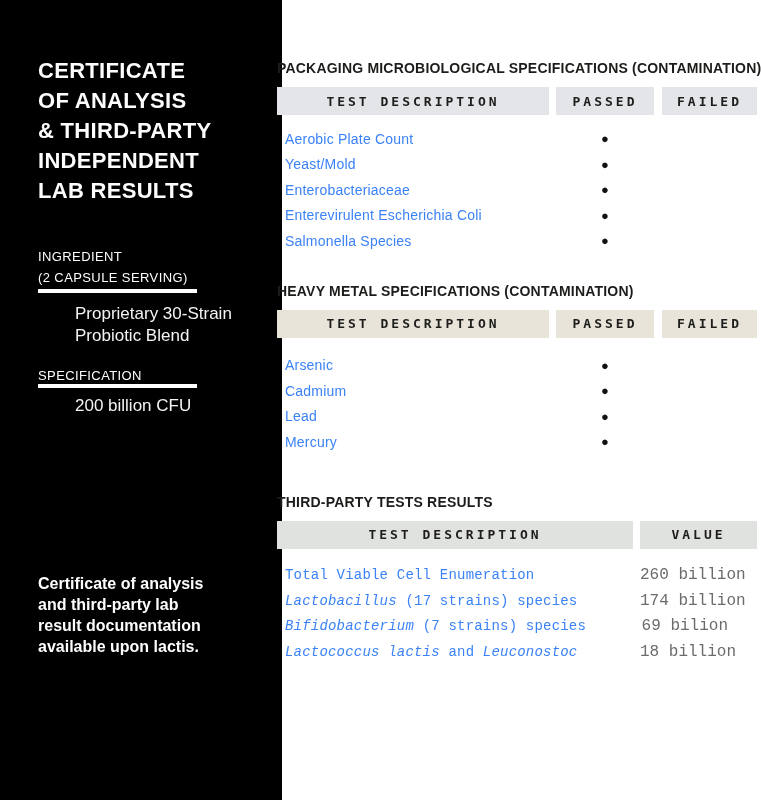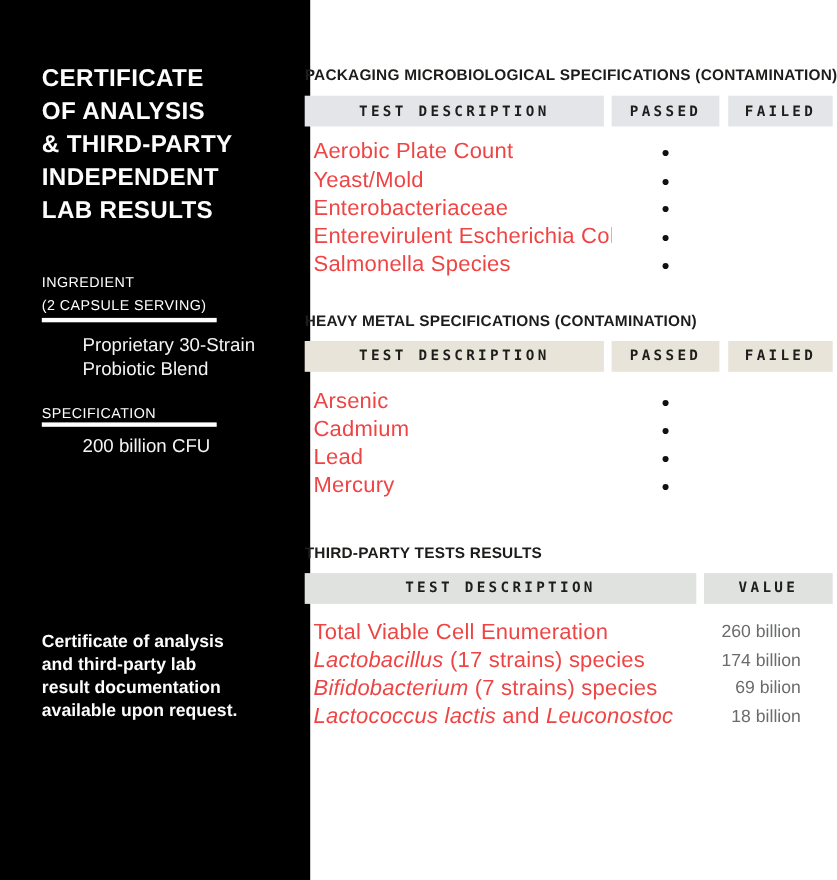--- a/index.html
+++ b/index.html
@@ -76,25 +76,25 @@
   .t2 .th { background:#e9e4d9; }
   .t3 .th { background:#e0e2e0; }
   .th.c-desc   { width:272px; margin-right:7px; }
   .th.c-passed { width:98px;  margin-right:8px; }
   .th.c-failed { width:95px; }
   .th.c-desc3  { width:356px; margin-right:7px; }
   .th.c-value  { width:117px; }
 
   .tbody.pf  { margin-top:11px; }
   .t2 .tbody.pf { margin-top:15px; }
-  .tbody.val { margin-top:14px; }
+  .tbody.val { margin-top:14px;font-family:Liberation Mono, monospace; }
   .trow { display:flex; align-items:center; height:25.5px; }
   .td.test {
     width:279px; padding-left:8px;
-    font-size:20px; color:#ef4444; letter-spacing:0.2px;
+    font-size:14px; color:#3b82f6; letter-spacing:0.2px;
     white-space:nowrap; overflow:hidden;
   }
   .td.test3 { width:363px; }
   .td.dotcell {
     width:98px; text-align:center;
     font-size:13px; color:#111111; line-height:1;
   }
   .td.dotcell.failed { width:95px; }
   .td.value {
     width:117px; text-align:right; padding-right:29px;
@@ -128,21 +128,21 @@
   </div>
   <div class="sb-bar bar2"></div>
   <div class="sb-value spec">
     <span>200 billion CFU</span>
   </div>
 
   <div class="sb-footnote">
     <span>Certificate of analysis</span>
     <span>and third-party lab</span>
     <span>result documentation</span>
-    <span>available upon request.</span>
+    <span>available upon lactis.</span>
   </div>
 </aside>
 
 <main class="content">
 
   <section class="tbl t1">
     <div class="tbl-title">PACKAGING MICROBIOLOGICAL SPECIFICATIONS (CONTAMINATION)</div>
     <div class="thead">
       <div class="th c-desc">TEST DESCRIPTION</div>
       <div class="th c-passed">PASSED</div>

